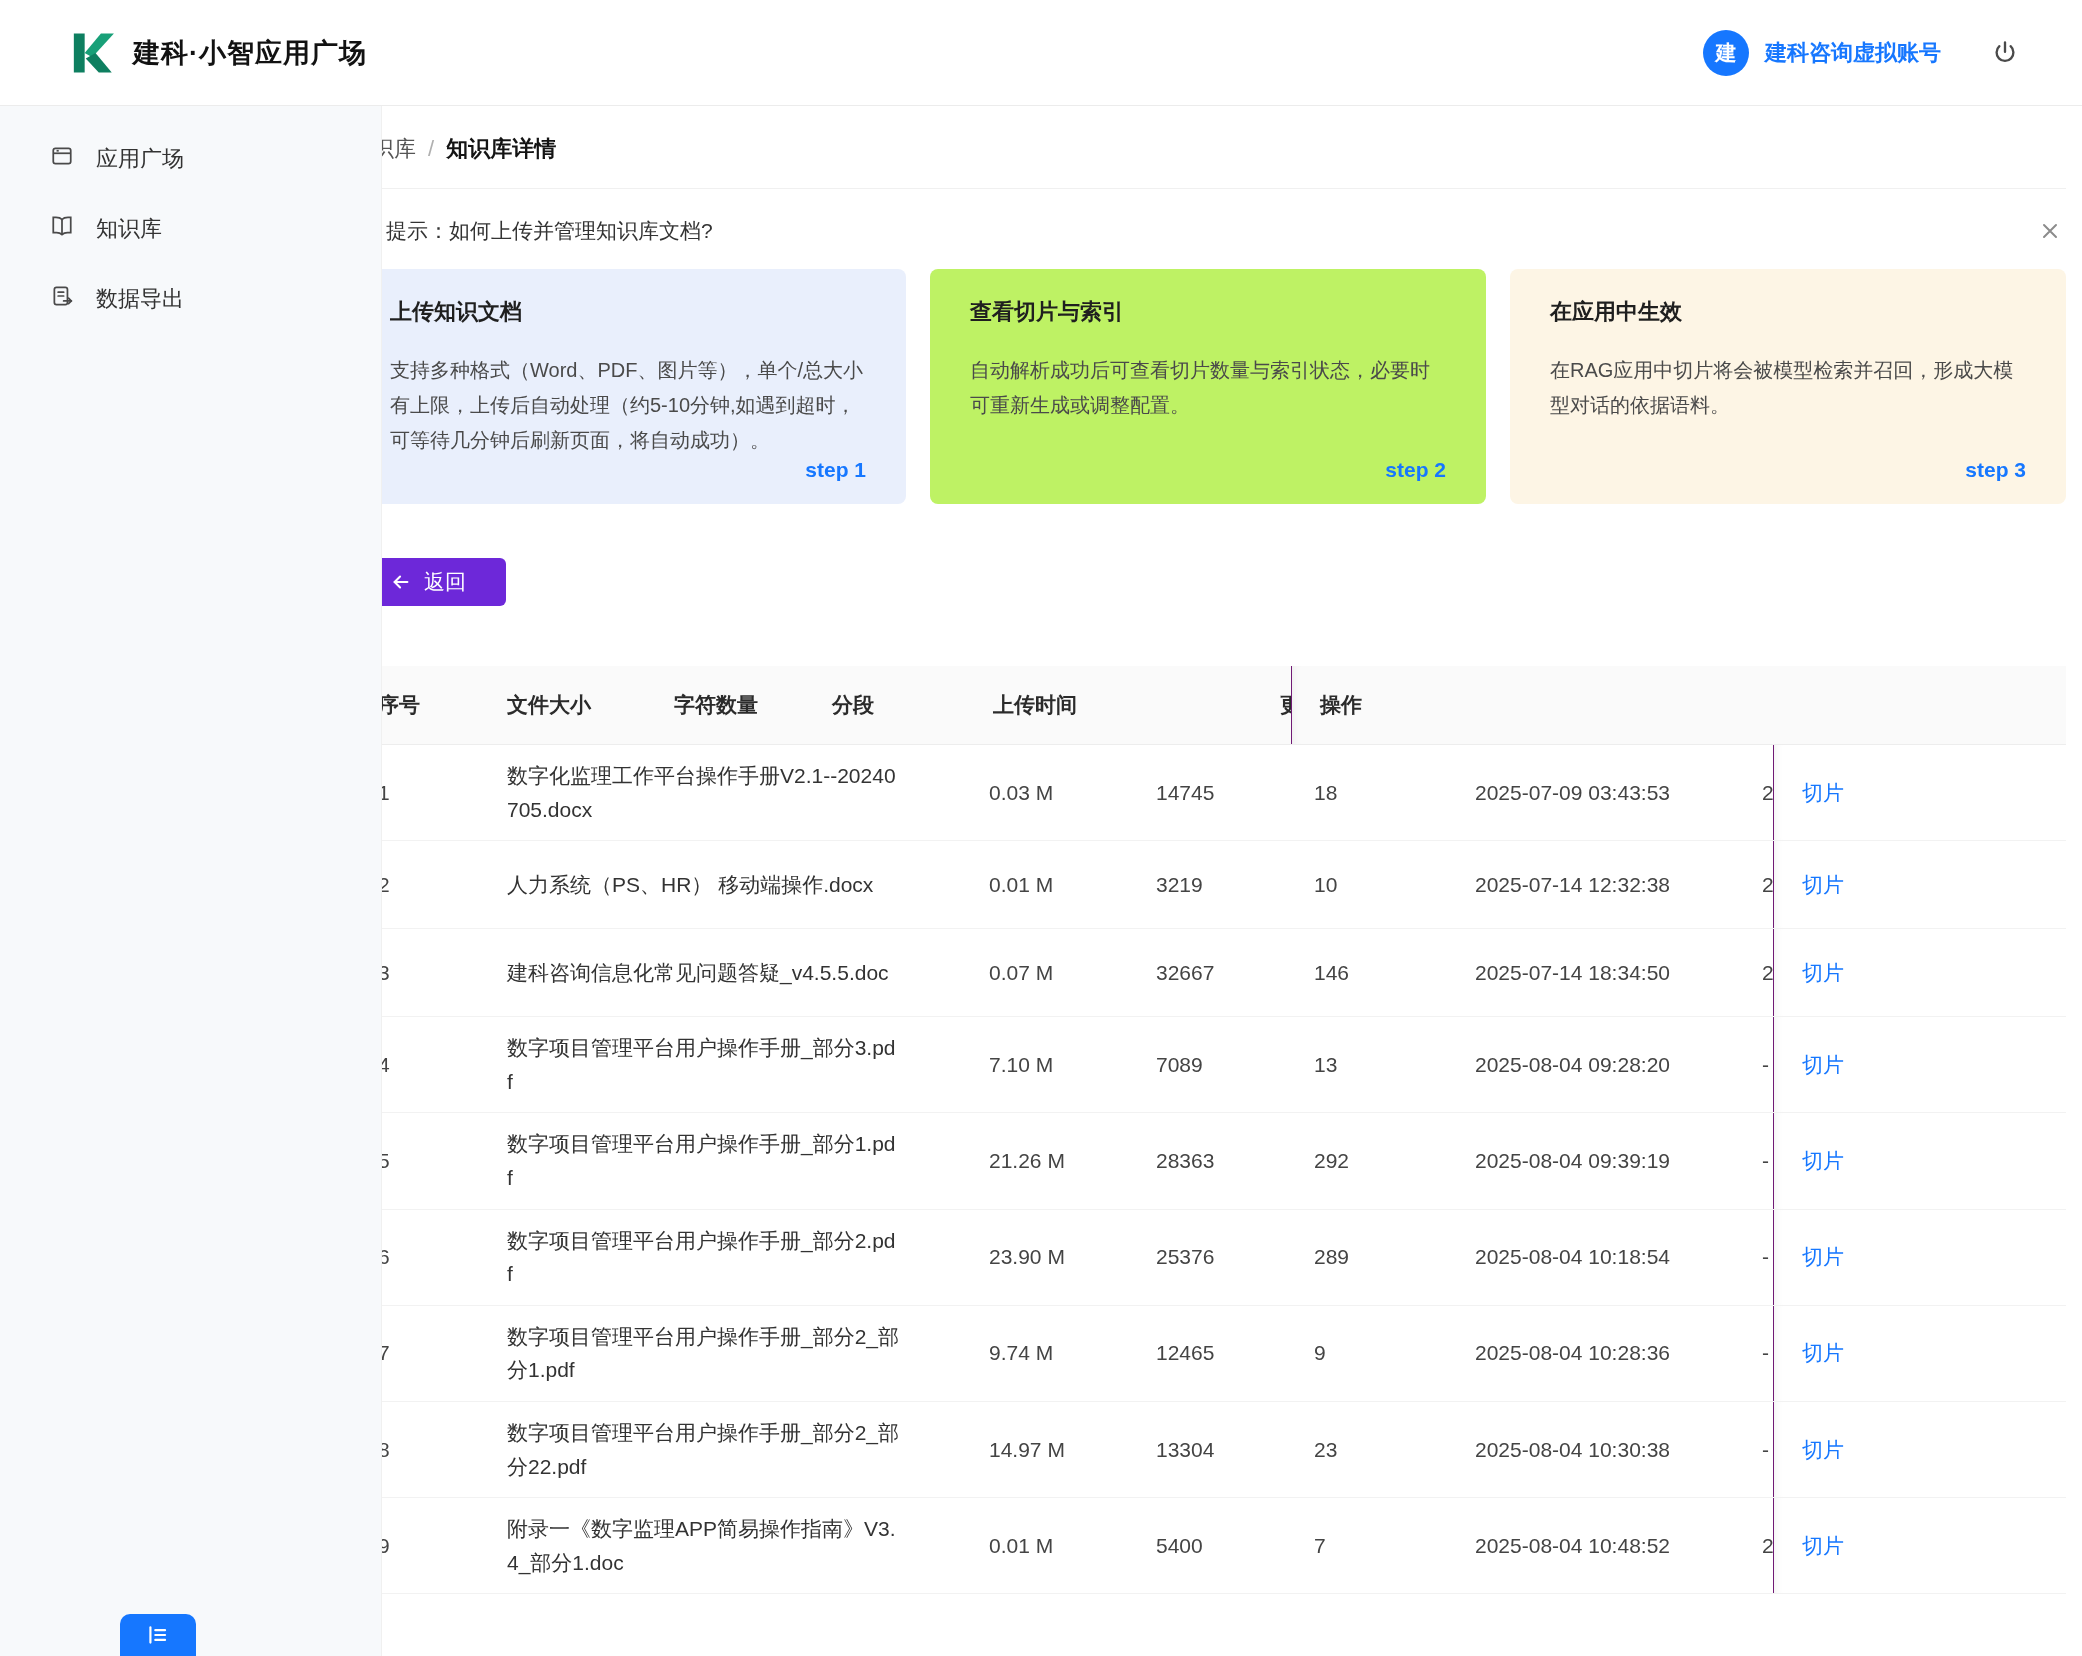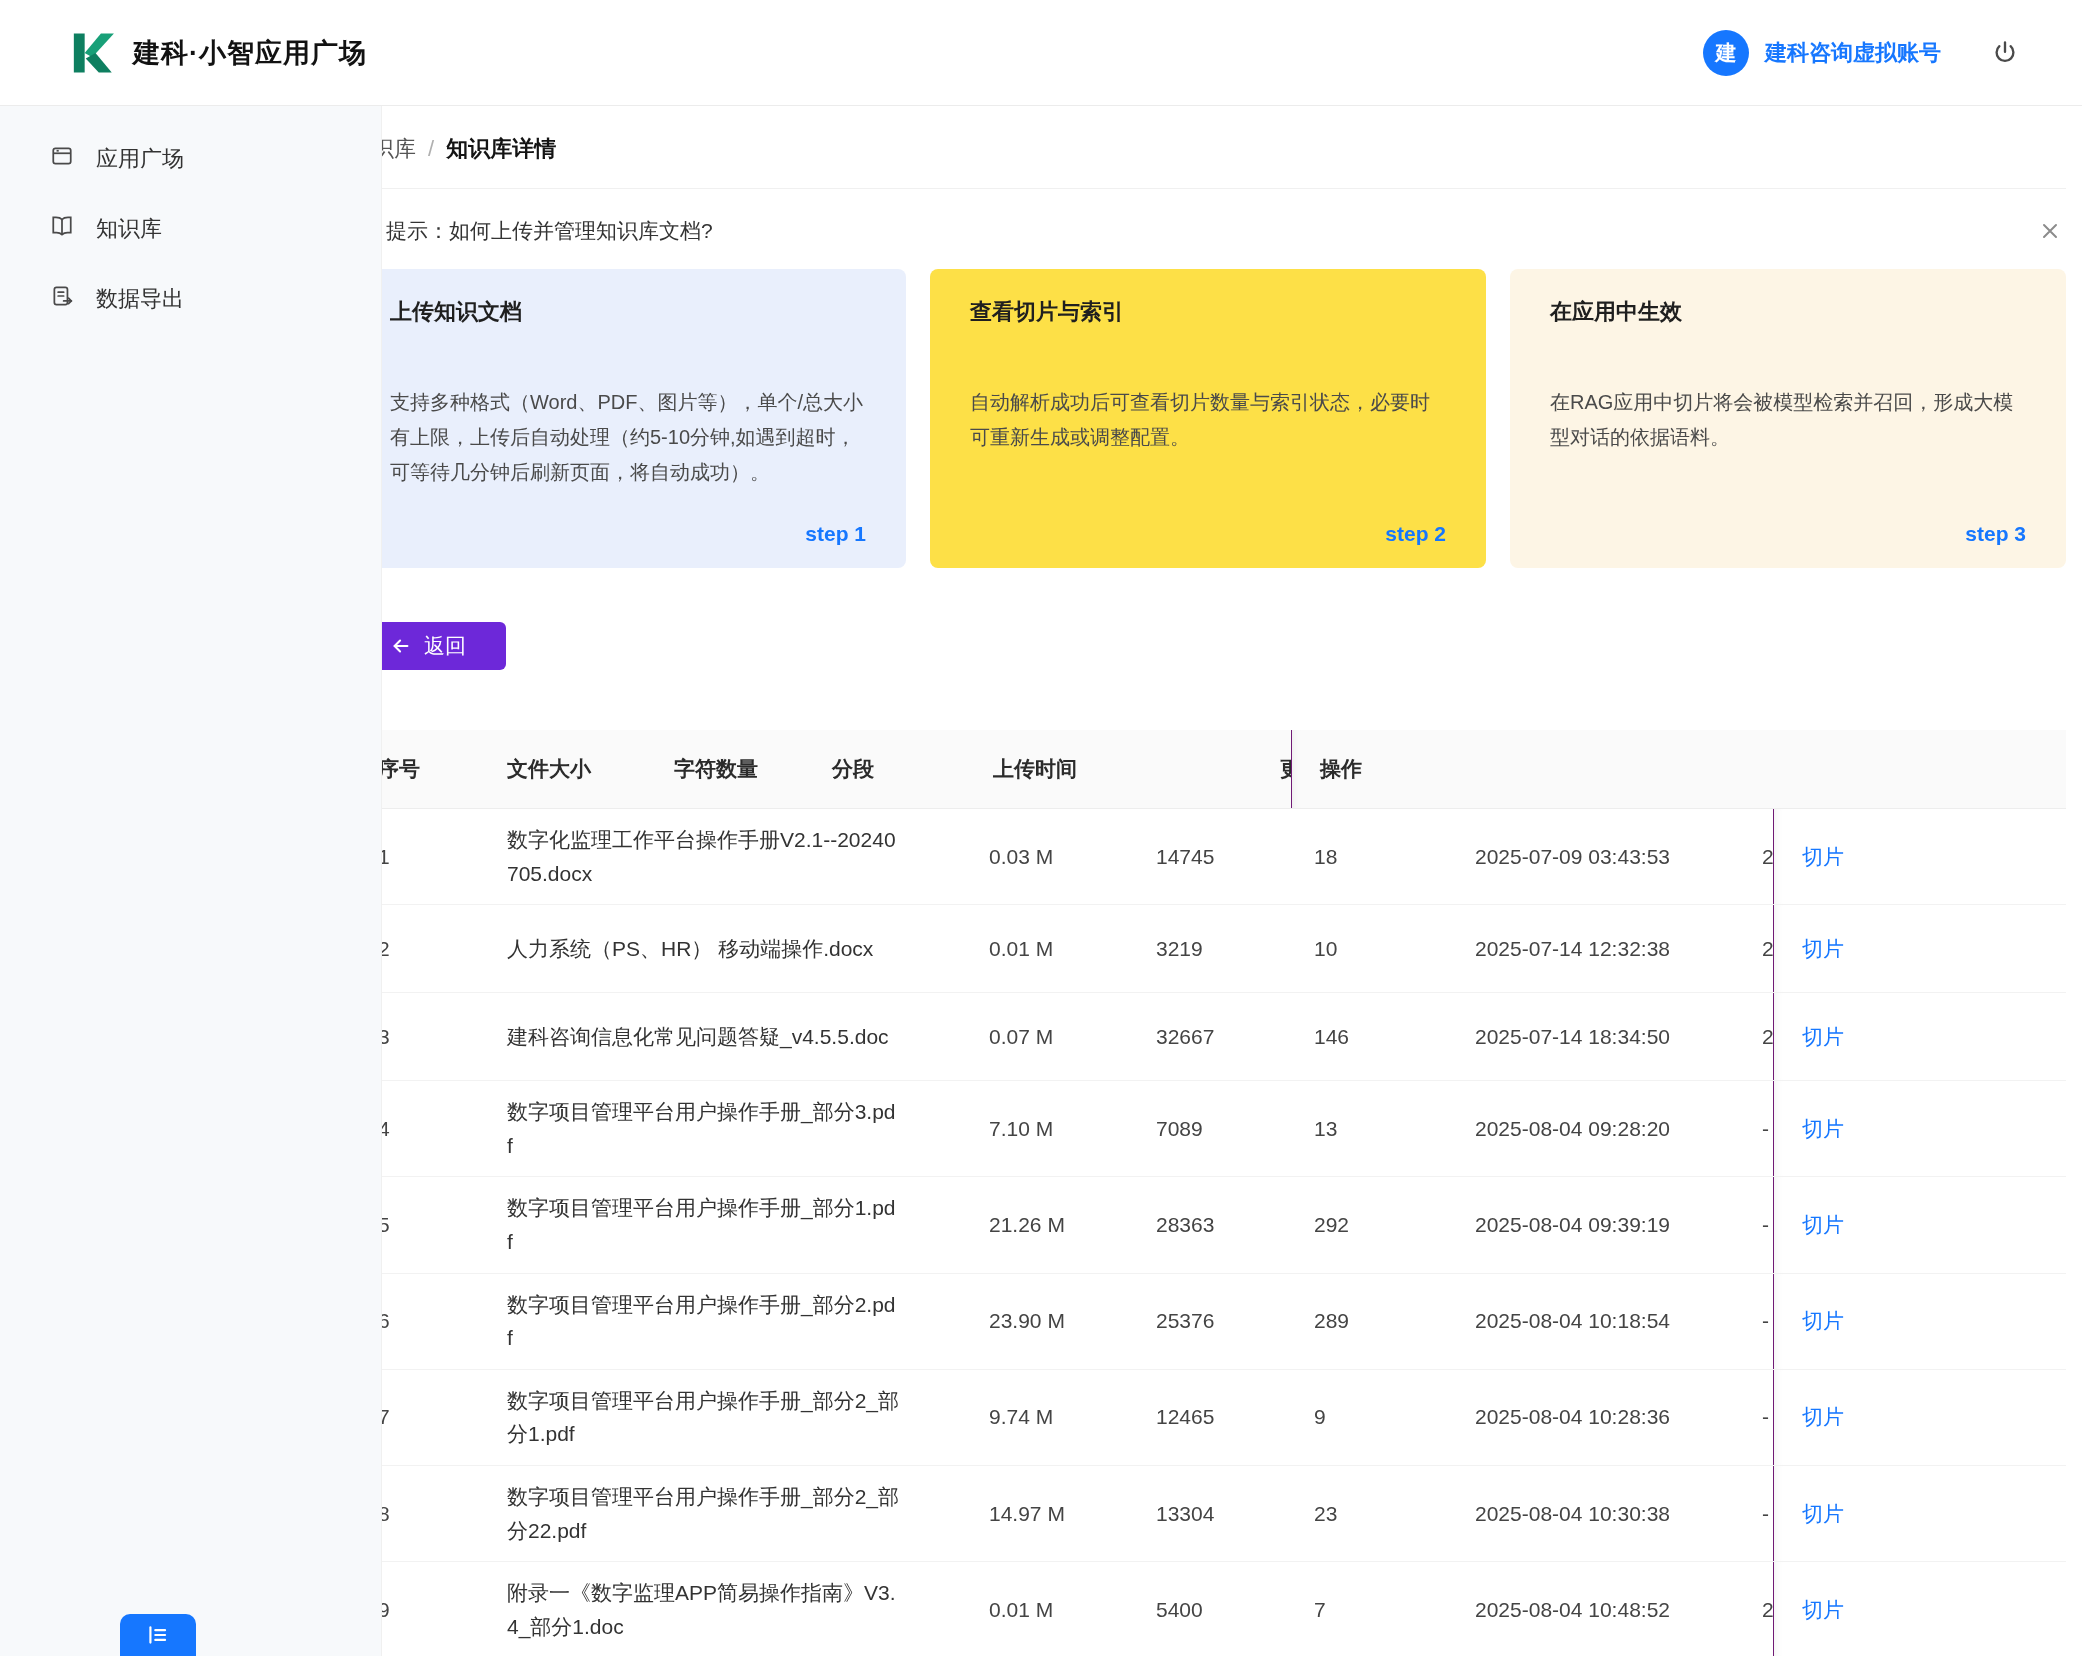--- a/index.html
+++ b/index.html
@@ -36,21 +36,21 @@
   .bc-parent{color:#555;cursor:pointer;}
   .bc-sep{color:#b0b0b0;}
   .bc-current{color:#141414;font-weight:700;}
 
   .tip-head{margin-top:26px;display:flex;align-items:center;font-size:21px;color:#333;}
   .tip-head .bulb{margin-right:12px;display:flex;}
   .tip-close{margin-left:auto;display:flex;cursor:pointer;padding:4px;}
 
   .cards{display:flex;gap:24px;margin-top:22px;}
   .step-card{flex:1;border-radius:8px;padding:28px 40px 22px;display:flex;
-    flex-direction:column;min-height:224px;gap:32px;}
+    flex-direction:column;min-height:224px;}
   .card-title{font-size:22px;font-weight:700;color:#1f1f1f;}
   .card-body{margin-top:26px;font-size:20px;line-height:1.75;color:#4a4a4a;}
   .card-step{margin-top:auto;align-self:flex-end;color:#1677ff;font-weight:700;font-size:21px;}
 
   .back-btn{margin-top:54px;display:inline-flex;align-items:center;gap:12px;
     background:#6d28d9;color:#fff;border:none;border-radius:6px;height:48px;
     padding:0 40px;font-size:21px;cursor:pointer;font-family:inherit;}
 
   
   .table{margin-top:60px;}
@@ -169,21 +169,21 @@
       </svg>
     </span>
   </div>
 
   <div class="cards">
     <div class="step-card" style="background: rgb(233, 239, 252);">
       <div class="card-title">上传知识文档</div>
       <div class="card-body">支持多种格式（Word、PDF、图片等），单个/总大小有上限，上传后自动处理（约5-10分钟,如遇到超时，可等待几分钟后刷新页面，将自动成功）。</div>
       <div class="card-step">step 1</div>
     </div>
-    <div class="step-card" style="background: #fde047;">
+    <div class="step-card" style="background: #bef264;">
       <div class="card-title">查看切片与索引</div>
       <div class="card-body">自动解析成功后可查看切片数量与索引状态，必要时可重新生成或调整配置。</div>
       <div class="card-step">step 2</div>
     </div>
     <div class="step-card" style="background: rgb(253, 245, 229);">
       <div class="card-title">在应用中生效</div>
       <div class="card-body">在RAG应用中切片将会被模型检索并召回，形成大模型对话的依据语料。</div>
       <div class="card-step">step 3</div>
     </div>
   </div>

